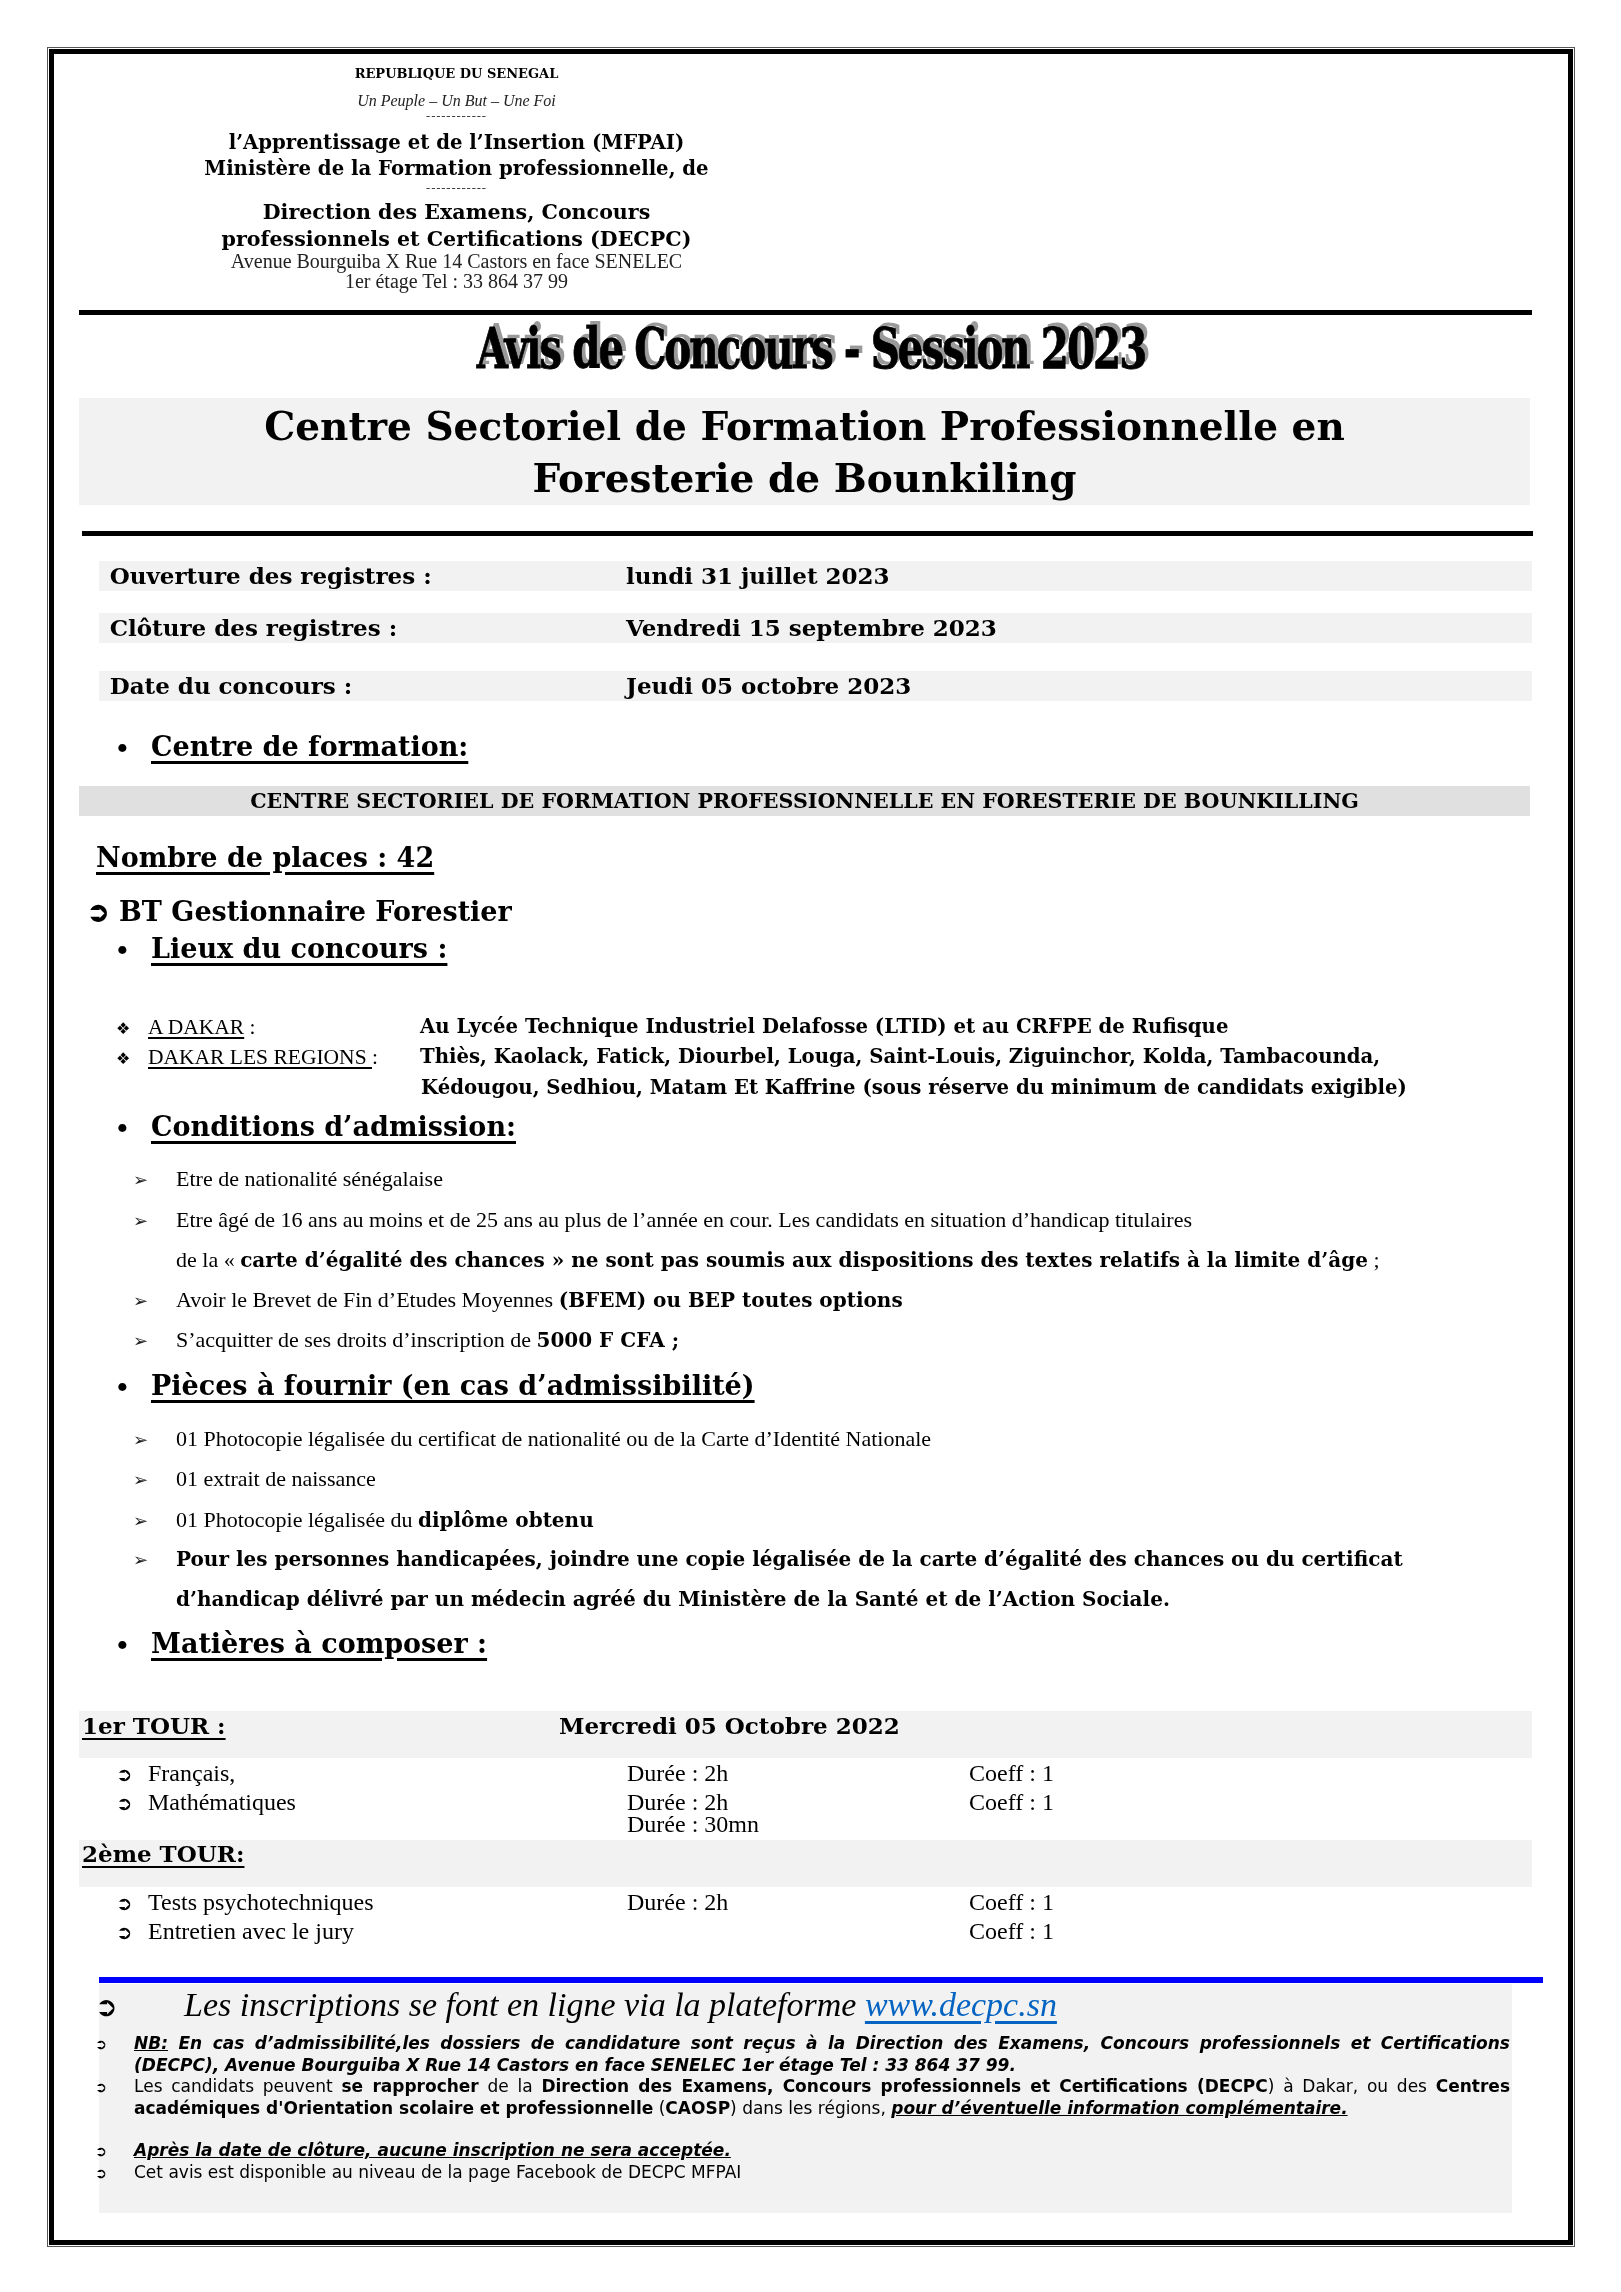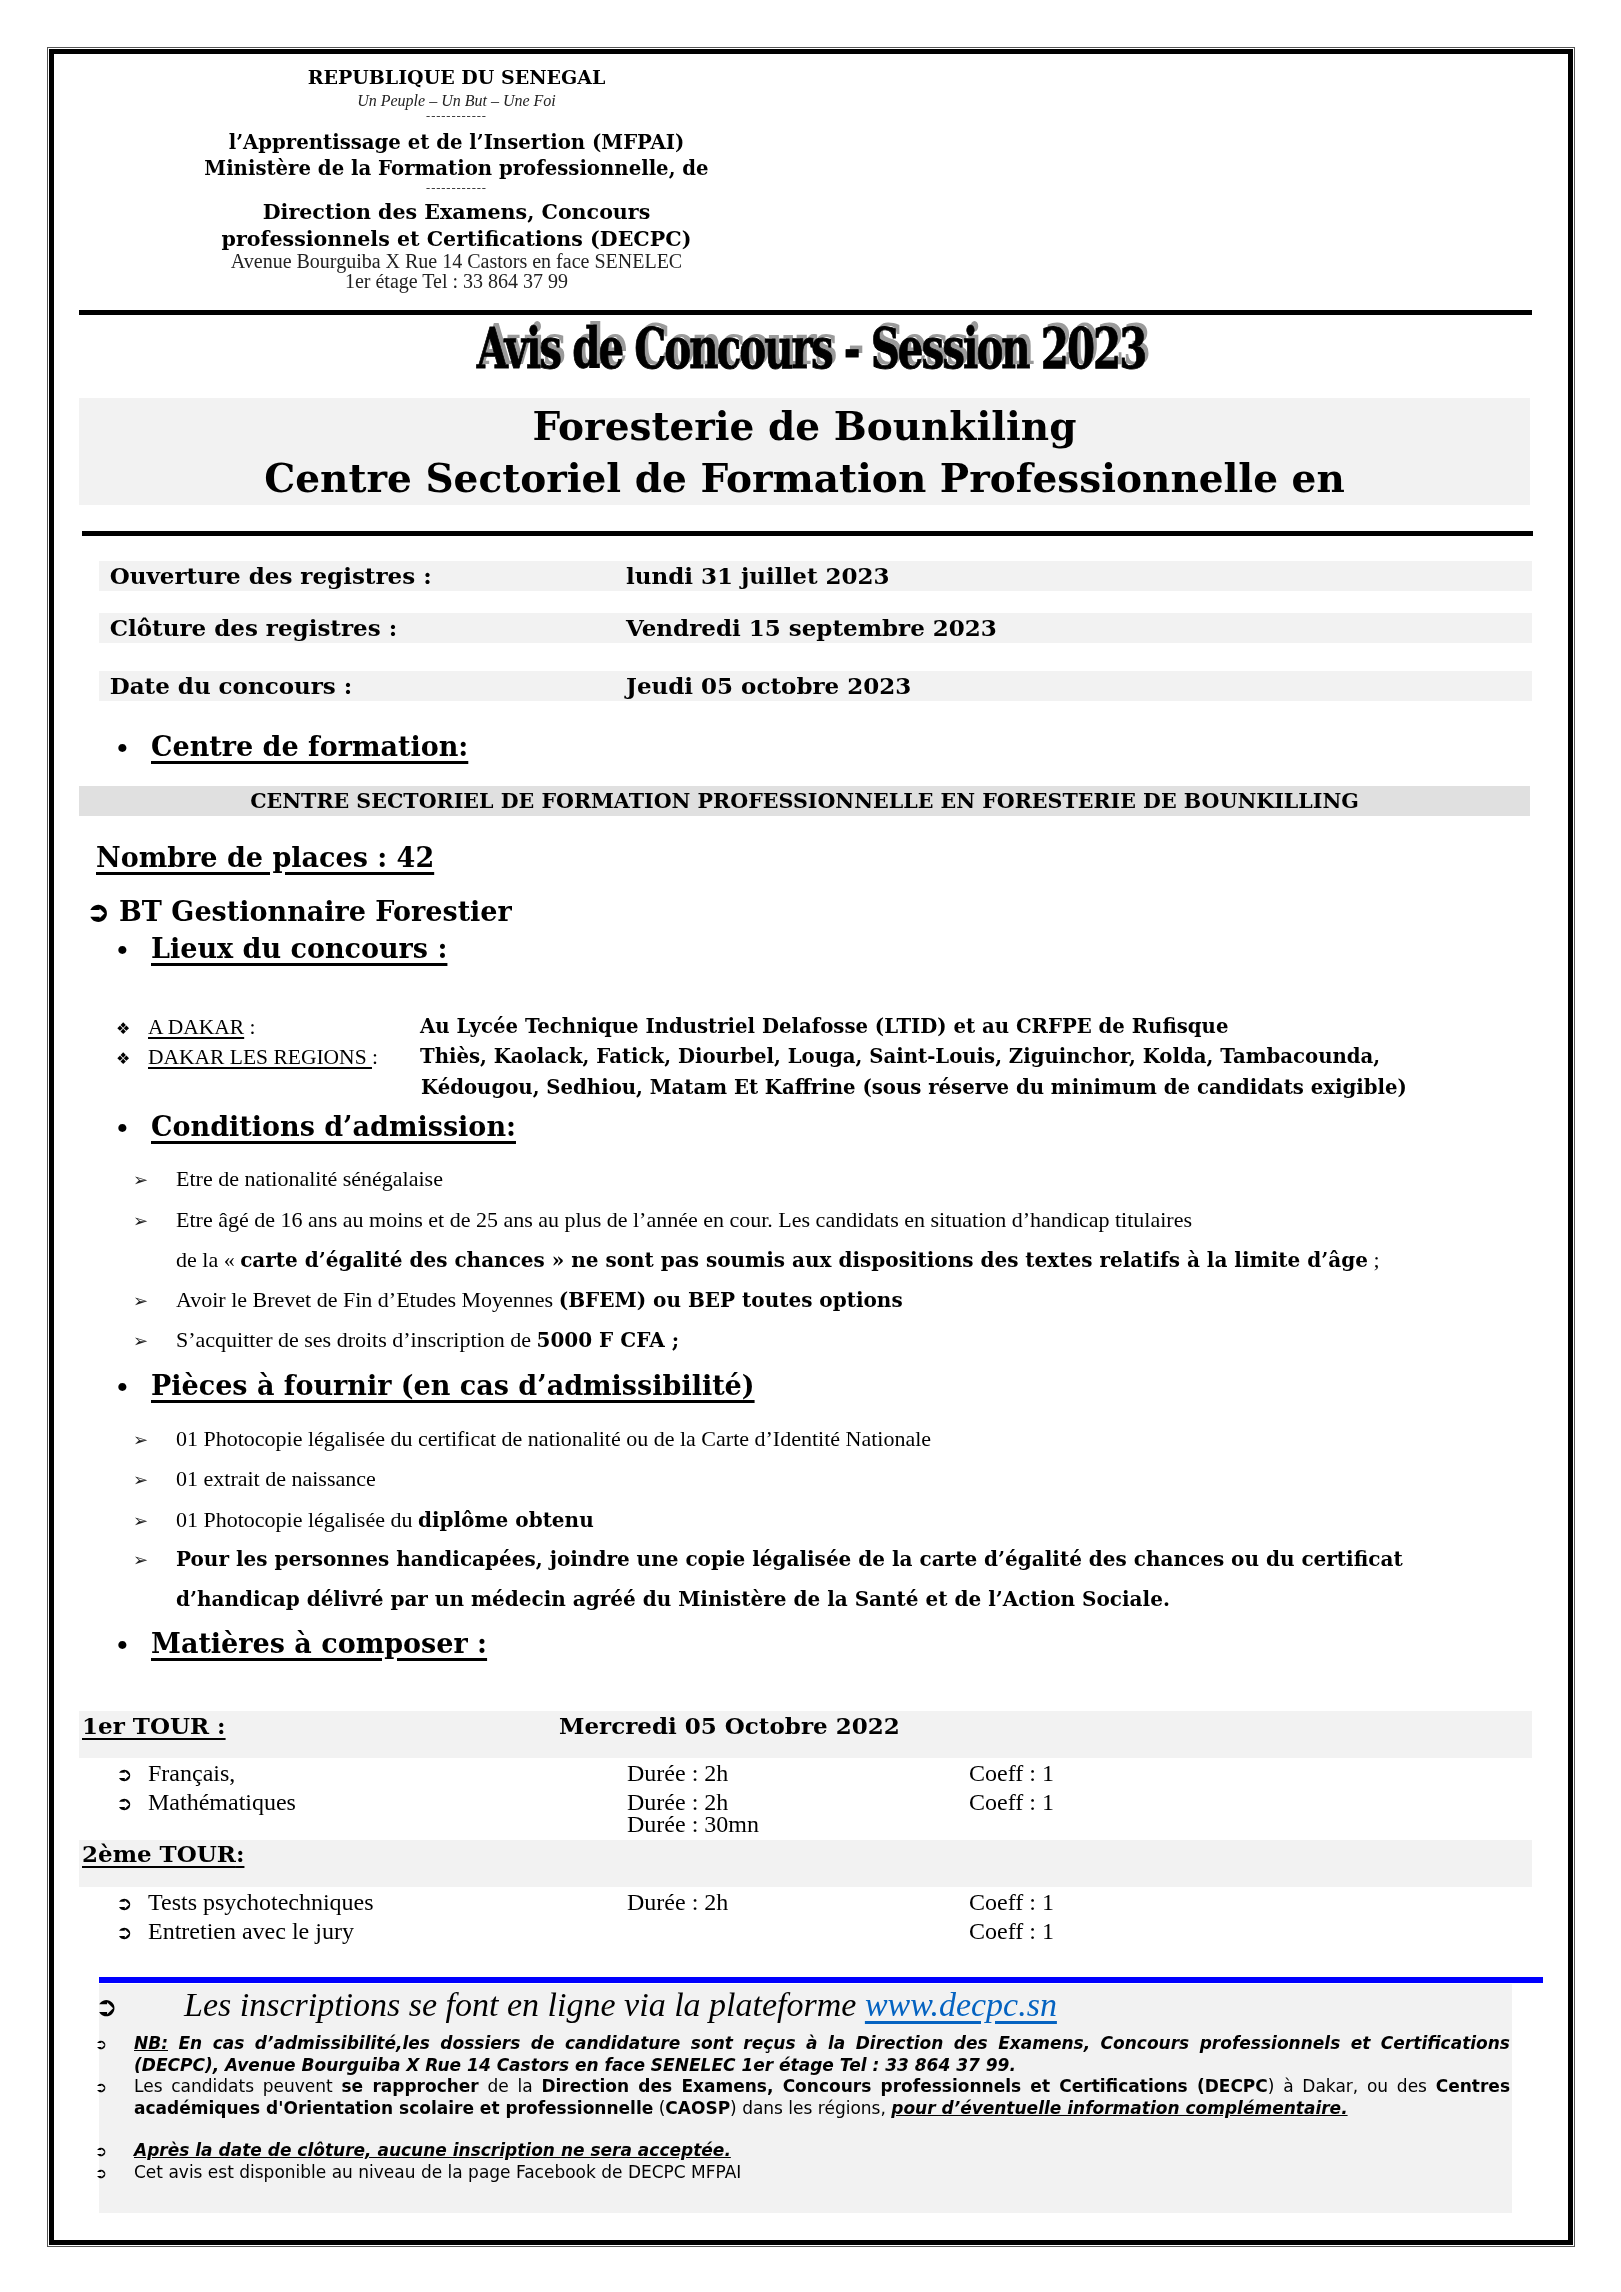--- a/index.html
+++ b/index.html
@@ -9,21 +9,21 @@
       box-sizing:border-box; border:1.8px solid #555; background:#fff;
     }
     .page-frame .inner {
       position:absolute; left:0.9px; top:0.9px; right:0.9px; bottom:0.9px;
       border:5.4px solid #000;
     }
     .lserif { font-family:"Liberation Serif", serif; }
 
     
     .hdr { position:absolute; left:161px; width:591px; text-align:center; font-family:"DejaVu Serif", serif; }
-    .hdr-rep { top:66px; font-size:19px; font-weight:bold; }
+    .hdr-rep { top:66px; font-size:13px; font-weight:bold; }
     .hdr-motto { top:92px; font-size:16px; font-style:italic; font-family:"Liberation Serif", serif; color:#222; }
     .hdr-sep { font-size:12.5px; font-family:"Liberation Serif", serif; letter-spacing:0.9px; color:#333; }
     .hdr-sep1 { top:109px; }
     .hdr-min { top:130px; font-size:19.7px; font-weight:bold; line-height:26px; }
     .hdr-sep2 { top:181px; }
     .hdr-dir { top:199px; font-size:20.6px; font-weight:bold; line-height:27px; }
     .hdr-addr { top:252px; font-size:20px; font-family:"Liberation Serif", serif; line-height:19.7px; color:#222; }
 
     .rule { position:absolute; background:#000; }
     .rule1 { left:79px; top:310px; width:1453px; height:4.5px; }
@@ -126,22 +126,22 @@
 </div>
 <div class="hdr hdr-addr">
   <div>Avenue Bourguiba X Rue 14 Castors en face SENELEC</div>
   <div>1er  étage Tel : 33 864 37 99</div>
 </div>
 
 <div class="rule rule1"></div>
 <div class="title">Avis de Concours - Session 2023</div>
 
 <div class="centre-band">
+  <div>Centre Sectoriel de Formation Professionnelle en</div>
   <div>Foresterie de Bounkiling</div>
-  <div>Centre Sectoriel de Formation Professionnelle en</div>
 </div>
 <div class="rule rule2"></div>
 
 <div class="date-row dr1">
   <span class="lbl">Ouverture des registres :</span>
   <span class="val">lundi 31 juillet 2023</span>
 </div>
 <div class="date-row dr2">
   <span class="lbl">Clôture des registres :</span>
   <span class="val">Vendredi 15 septembre 2023</span>

